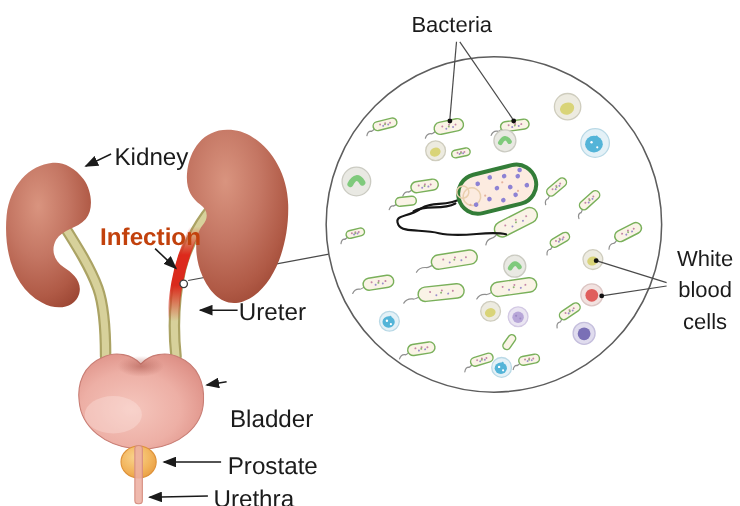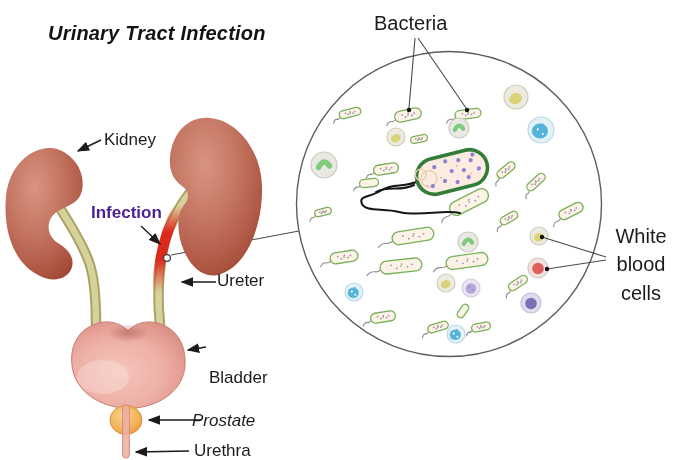--- a/index.html
+++ b/index.html
@@ -1,23 +1,23 @@
 <!DOCTYPE html>
 <html><head>
 <meta charset="utf-8">
 <style>
   html,body{margin:0;padding:0;background:#ffffff;}
   .stage{position:relative;width:673px;height:460px;background:#ffffff;overflow:hidden;
          font-family:"Liberation Sans", sans-serif;}
   .stage svg{position:absolute;left:0;top:0;}
-  .lbl{position:absolute;color:#1b1b1b;font-size:17px;line-height:1.1;white-space:nowrap;}
+  .lbl{position:absolute;color:#1b1b1b;font-size:22px;line-height:1.1;white-space:nowrap;}
   .lbl.big{font-size:20px;text-align:center;}
   .title{position:absolute;left:48px;top:22px;font-size:20px;font-weight:bold;font-style:italic;
          color:#141414;letter-spacing:.2px;}
-  .infection{color:#4c1d95;font-weight:bold;}
+  .infection{color:#c2410c;font-weight:bold;}
   .wbc-label{white-space:normal;width:70px;line-height:1.42;}
   
   .bact{fill:#faf3e6;stroke:#79b05a;stroke-width:1.3;}
   .flag{fill:none;stroke:#8f8f8f;stroke-width:1.1;stroke-linecap:round;}
   .bigbact{fill:#fcebe0;stroke:#337d38;stroke-width:3.6;}
   .ring{fill:none;stroke:#e9cfae;stroke-width:1.4;}
   .bigflag{fill:none;stroke:#161616;stroke-width:2;stroke-linecap:round;}
   .ptr{stroke:#4a4a4a;stroke-width:1.1;fill:none;}
   .dot{fill:#111;}
   .arrow{stroke:#1a1a1a;stroke-width:1.4;fill:none;marker-end:url(#ah);}
@@ -398,23 +398,22 @@
   <g>
     <path d="M101,140 L78,151" class="arrow"></path>
     <path d="M141,226 L160,244" class="arrow"></path>
     <path d="M216,282 L182,282" class="arrow"></path>
     <path d="M206,347 L188,350" class="arrow"></path>
     <path d="M201,420 L149,420" class="arrow"></path>
     <path d="M189,451 L136,452" class="arrow"></path>
   </g>
 </svg>
 
-<div class="title">Urinary Tract Infection</div>
 <div class="lbl" style="left:104px;top:131px;">Kidney</div>
 <div class="lbl infection" style="left:91px;top:204px;">Infection</div>
 <div class="lbl" style="left:217px;top:272px;text-align:center;">Ureter</div>
 <div class="lbl" style="left:209px;top:337px;margin-top:32px;">Bladder</div>
-<div class="lbl" style="left:192px;top:412px;font-style:italic;">Prostate</div>
+<div class="lbl" style="left:207px;top:412px;">Prostate</div>
 <div class="lbl" style="left:194px;top:442px;">Urethra</div>
 <div class="lbl big" style="left:374px;top:12px;">Bacteria</div>
 <div class="lbl big wbc-label" style="left:606px;top:222px;">White blood cells</div>
 
 </div>
 
 </body></html>

